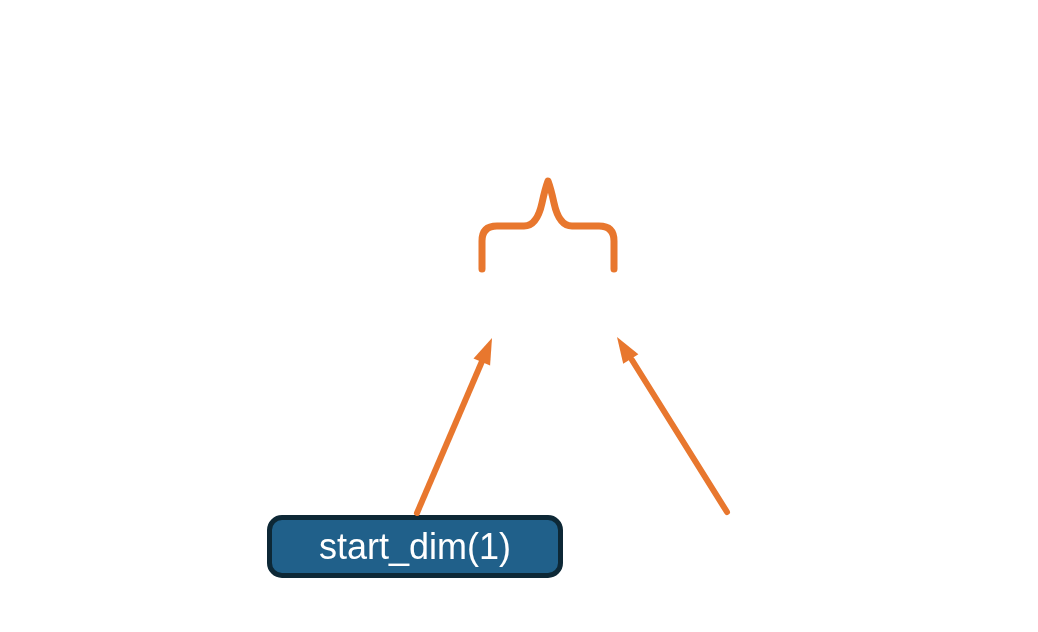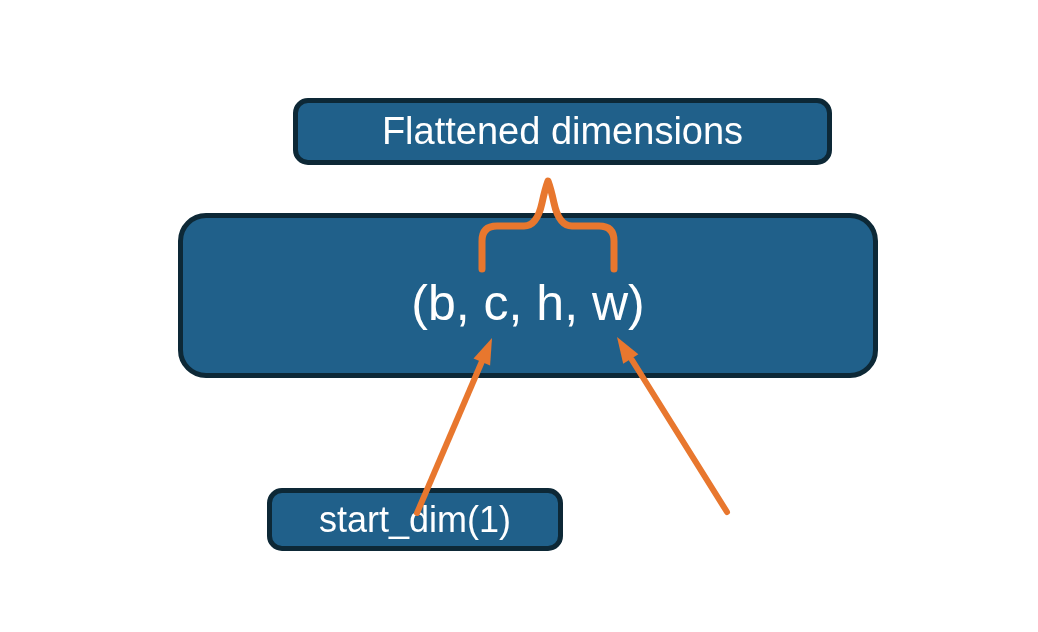--- a/index.html
+++ b/index.html
@@ -34,44 +34,38 @@
     border-radius:15px;
     font-size:38px;
   }
   .node-middle{
     left:178px;top:213px;width:700px;height:165px;
     border-radius:28px;
     font-size:50px;
     padding-top:14px;
   }
   .node-param{
-    top:488px;height:63px;
+    top:515px;height:63px;
     border-radius:15px;
     font-size:36px;
   }
   .node-start{left:267px;width:296px;}
   .node-end{left:580px;width:298px;}
   .overlay{
     position:absolute;
     left:0;top:0;width:1038px;height:632px;
     pointer-events:none;
   }
 </style>
 </head>
 <body>
 
 <div class="canvas">
 
-  <div class="node node-top">
-    <span>Flattened dimensions</span>
-  </div>
 
-  <div class="node node-middle">
-    <span>(b, c, h, w)</span>
-  </div>
 
   <div class="node node-param node-start">
     <span>start_dim(1)</span>
   </div>
 
 
   <svg class="overlay" viewBox="0 0 1038 632" xmlns="http://www.w3.org/2000/svg">
 
     <path d="M 482 269 V 241 Q 482 226 497 226 H 524 Q 537 226 542 203 Q 545 189 548 181 Q 551 189 554 203 Q 559 226 572 226 H 599 Q 614 226 614 241 V 269" fill="none" stroke-width="7" stroke-linecap="round" stroke-linejoin="round" stroke="#E8772E"></path>
 

